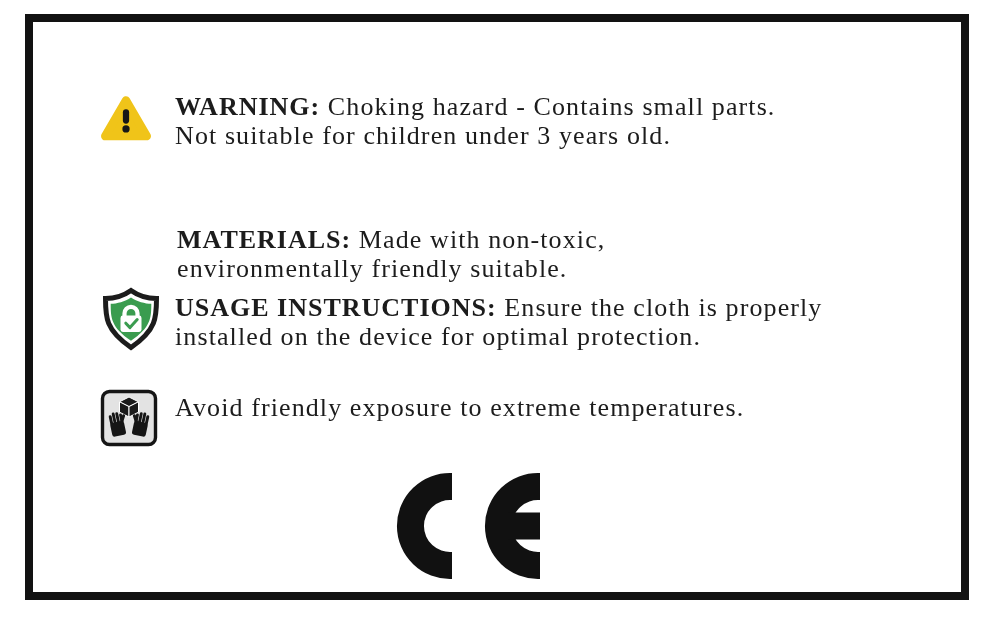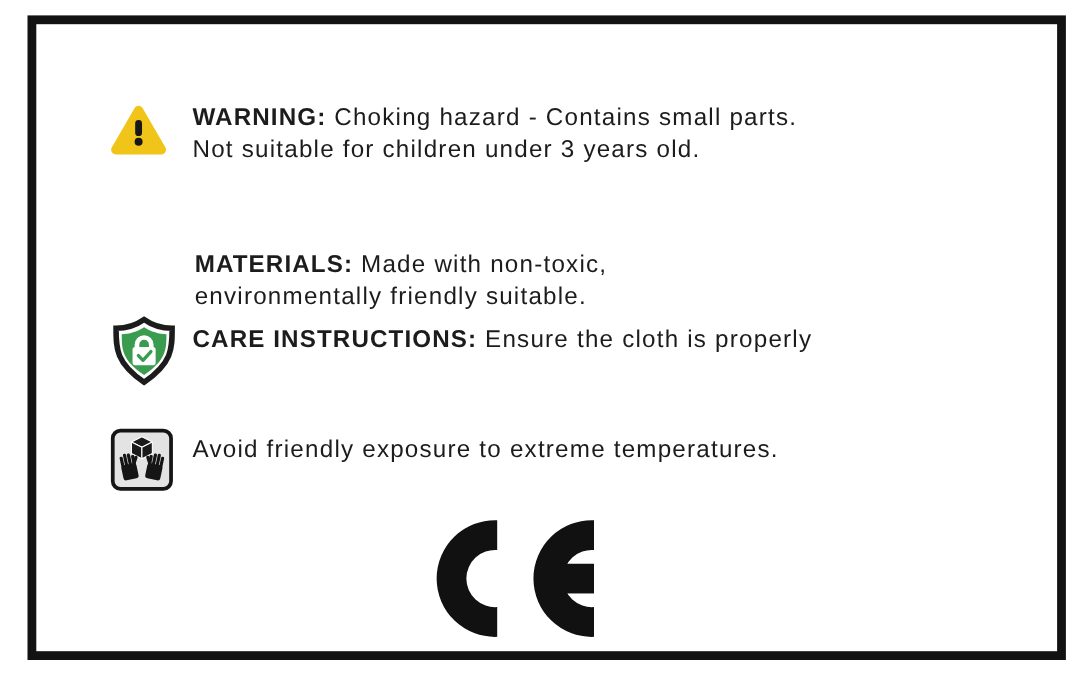--- a/index.html
+++ b/index.html
@@ -8,21 +8,21 @@
     font-family:"Liberation Sans","DejaVu Sans",sans-serif;
     color:#1c1c1c;overflow:hidden;
   }
   .frame{
     position:absolute;left:25px;top:14px;width:928px;height:570px;
     border:8px solid #121212;background:transparent;
   }
   .row{position:absolute;left:100px;width:840px;}
   .row .icon-slot{position:absolute;left:0;top:0;}
   .row .text-block{
-    margin-left:75px;font-size:22px;line-height:28.5px;letter-spacing:1.1px;
+    margin-left:75px;font-size:26px;line-height:28.5px;letter-spacing:1.1px;font-family:Liberation Serif, serif;
   }
   .text-block .line{white-space:nowrap;}
   .text-block b{font-weight:700;letter-spacing:1.0px;}
   #row-warning{top:93px;}
   #row-warning .text-block{padding-top:0px;}
   #row-materials{top:192px;}
   #row-materials .text-block{padding-top:2px;margin-left:77px;margin-top:32px;}
   #row-usage{top:287px;}
   #row-usage .text-block{padding-top:7px;}
   #row-care{top:389px;}
@@ -60,21 +60,22 @@
   <span class="icon-slot">
     <svg width="62" height="64" viewBox="0 0 62 64">
       <path d="M31,3.5 C38,8.5 48,11.5 56.5,11.5 C56.5,30 56.5,43 31,60.5 C5.5,43 5.5,30 5.5,11.5 C14,11.5 24,8.5 31,3.5 Z" fill="#ffffff" stroke="#1c1c1c" stroke-width="5"></path>
       <path d="M31,10.5 C37,14.5 45,16.8 51.3,16.8 C51.3,31 50.8,40.5 31,53.8 C11.2,40.5 10.7,31 10.7,16.8 C17,16.8 25,14.5 31,10.5 Z" fill="#3A9C4F"></path>
       <path d="M24.5,29.5 v-3.2 a6.5,6.5 0 0 1 13,0 v3.2" fill="none" stroke="#ffffff" stroke-width="4.2"></path>
       <rect x="20.5" y="28.5" width="21" height="16.5" rx="2.4" fill="#ffffff"></rect>
       <path d="M25.8,36.2 l4.2,4.4 l7.2,-8" fill="none" stroke="#3A9C4F" stroke-width="3" stroke-linecap="round" stroke-linejoin="round"></path>
     </svg>
   </span>
   <div class="text-block">
-    <div class="line"><b>CARE INSTRUCTIONS:</b> <span>Ensure the cloth is properly</span></div>
+    <div class="line"><b>USAGE INSTRUCTIONS:</b> <span>Ensure the cloth is properly</span></div>
+    <div class="line">installed on the device for optimal protection.</div>
   </div>
 </div>
 
 <div class="row" id="row-care">
   <span class="icon-slot">
     <svg width="58" height="58" viewBox="0 0 58 58">
       <rect x="2.5" y="2.5" width="53" height="53" rx="7" fill="#E3E3E3" stroke="#151515" stroke-width="3.4"></rect>
       <g stroke="#ffffff" stroke-width="1" stroke-linejoin="round">
         <polygon points="29,8 38.5,12.8 29,17.6 19.5,12.8" fill="#1a1a1a"></polygon>
         <polygon points="19.5,12.8 29,17.6 29,28 19.5,23.2" fill="#1a1a1a"></polygon>

